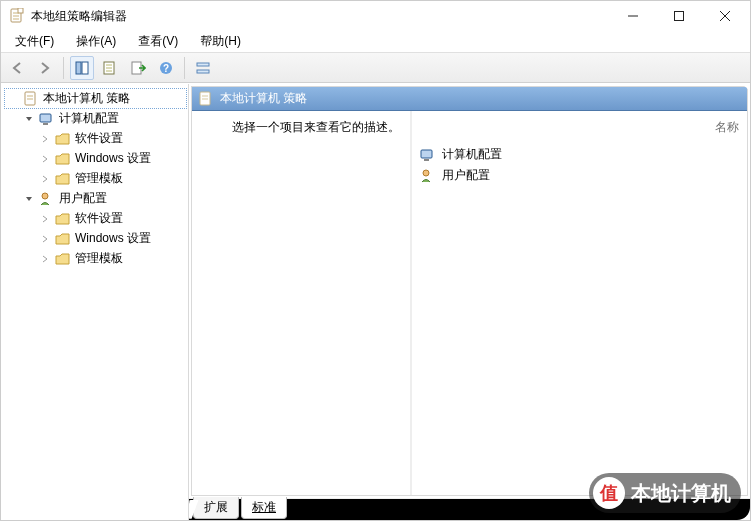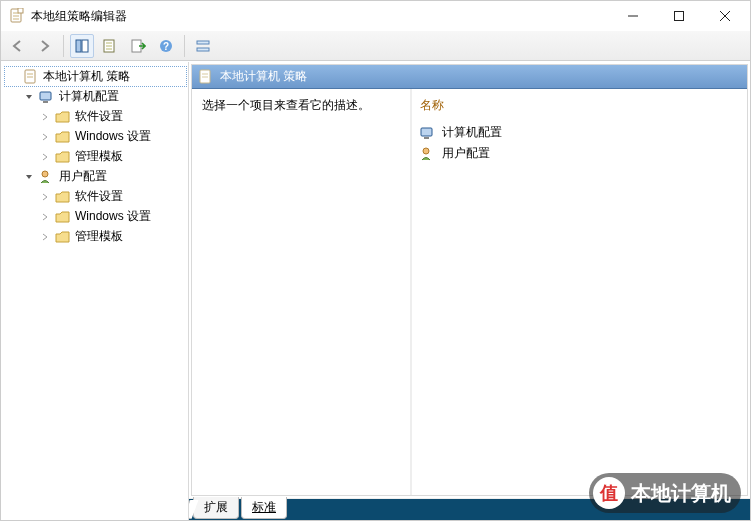--- a/index.html
+++ b/index.html
@@ -53,20 +53,21 @@
     border: 1px solid transparent;
     border-radius: 2px;
   }
   .tb-btn.framed { border-color: #b7cde8; background: #eaf2fb; }
   .tb-sep { width: 1px; height: 22px; background: #d0d0d0; margin: 0 2px; }
   .content {
     flex: 1;
     display: flex;
     overflow: hidden;
     border-top: 1px solid #fff;
+    border-radius: 13px;
   }
   .tree {
     width: 188px;
     border-right: 1px solid #d9d9d9;
     padding: 4px 2px;
     overflow: auto;
     background: #fff;
   }
   .tree ul { list-style: none; margin: 0; padding-left: 16px; }
   .tree > ul { padding-left: 2px; }
@@ -105,45 +106,46 @@
     align-items: center;
     gap: 6px;
     font-size: 12px;
     border-bottom: 1px solid #4d77a8;
   }
   .right-body {
     flex: 1;
     display: flex;
     overflow: hidden;
     background: #fff;
+    text-align: right;
   }
   .desc-col {
     width: 220px;
     padding: 8px 10px;
     border-right: 2px inset #eee;
   }
   .list-col {
     flex: 1;
     padding: 6px 8px;
   }
   .list-header {
-    color: #a16207;
+    color: #737373;
     padding: 2px 0 8px;
     border-bottom: none;
   }
   .list-item {
     display: flex; align-items: center; gap: 6px;
     padding: 2px 0;
   }
   .tabs {
     display: flex;
     align-items: flex-end;
     padding: 0 4px;
     height: 22px;
-    background: #0c4a6e;
+    background: #000000;
     border-top: 1px solid #eee;
   }
   .tab {
     border: 1px solid #bdbdbd;
     border-top: none;
     border-radius: 0 0 4px 4px;
     padding: 2px 10px 2px;
     background: #f5f5f5;
     margin-right: 2px;
     font-size: 12px;
@@ -210,20 +212,26 @@
         </svg>
     </span>
     <span class="win-btn">
       <svg width="10" height="10">
           <line x1="0" y1="0" x2="10" y2="10" stroke="#222"></line>
           <line x1="10" y1="0" x2="0" y2="10" stroke="#222"></line>
         </svg>
     </span>
   </div>
 
+  <div class="menubar">
+    <span class="menu-item">文件(F)</span>
+    <span class="menu-item">操作(A)</span>
+    <span class="menu-item">查看(V)</span>
+    <span class="menu-item">帮助(H)</span>
+  </div>
 
   <div class="toolbar">
     <span class="tb-btn">
       <svg width="16" height="16">
           <path d="M11 3 L5 8 L11 13" fill="none" stroke="#8c8c8c" stroke-width="2"></path>
         </svg>
     </span>
     <span class="tb-btn">
       <svg width="16" height="16">
           <path d="M5 3 L11 8 L5 13" fill="none" stroke="#8c8c8c" stroke-width="2"></path>

